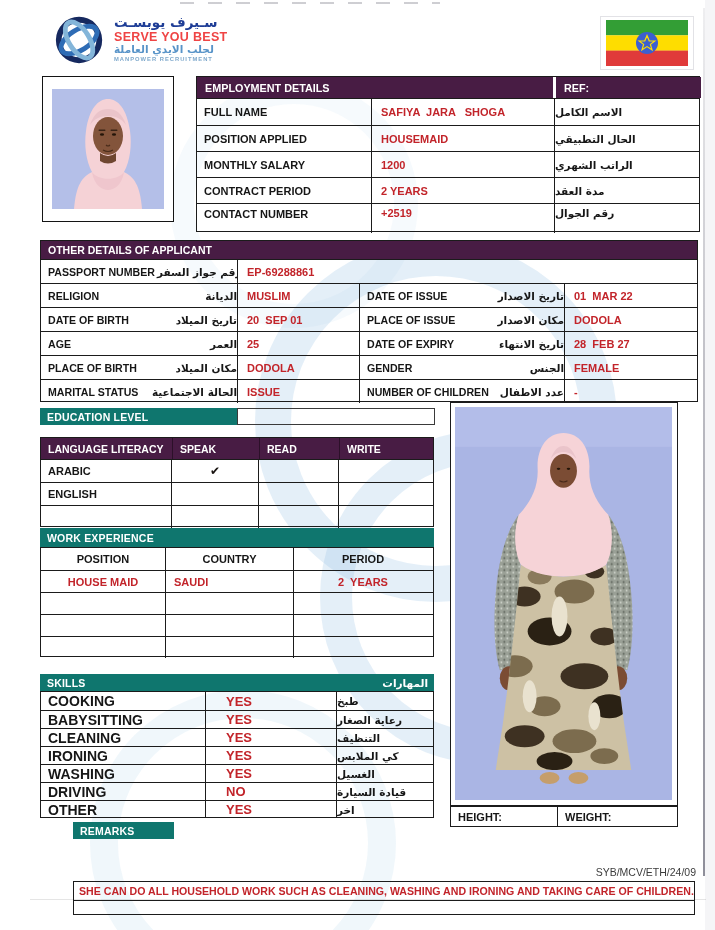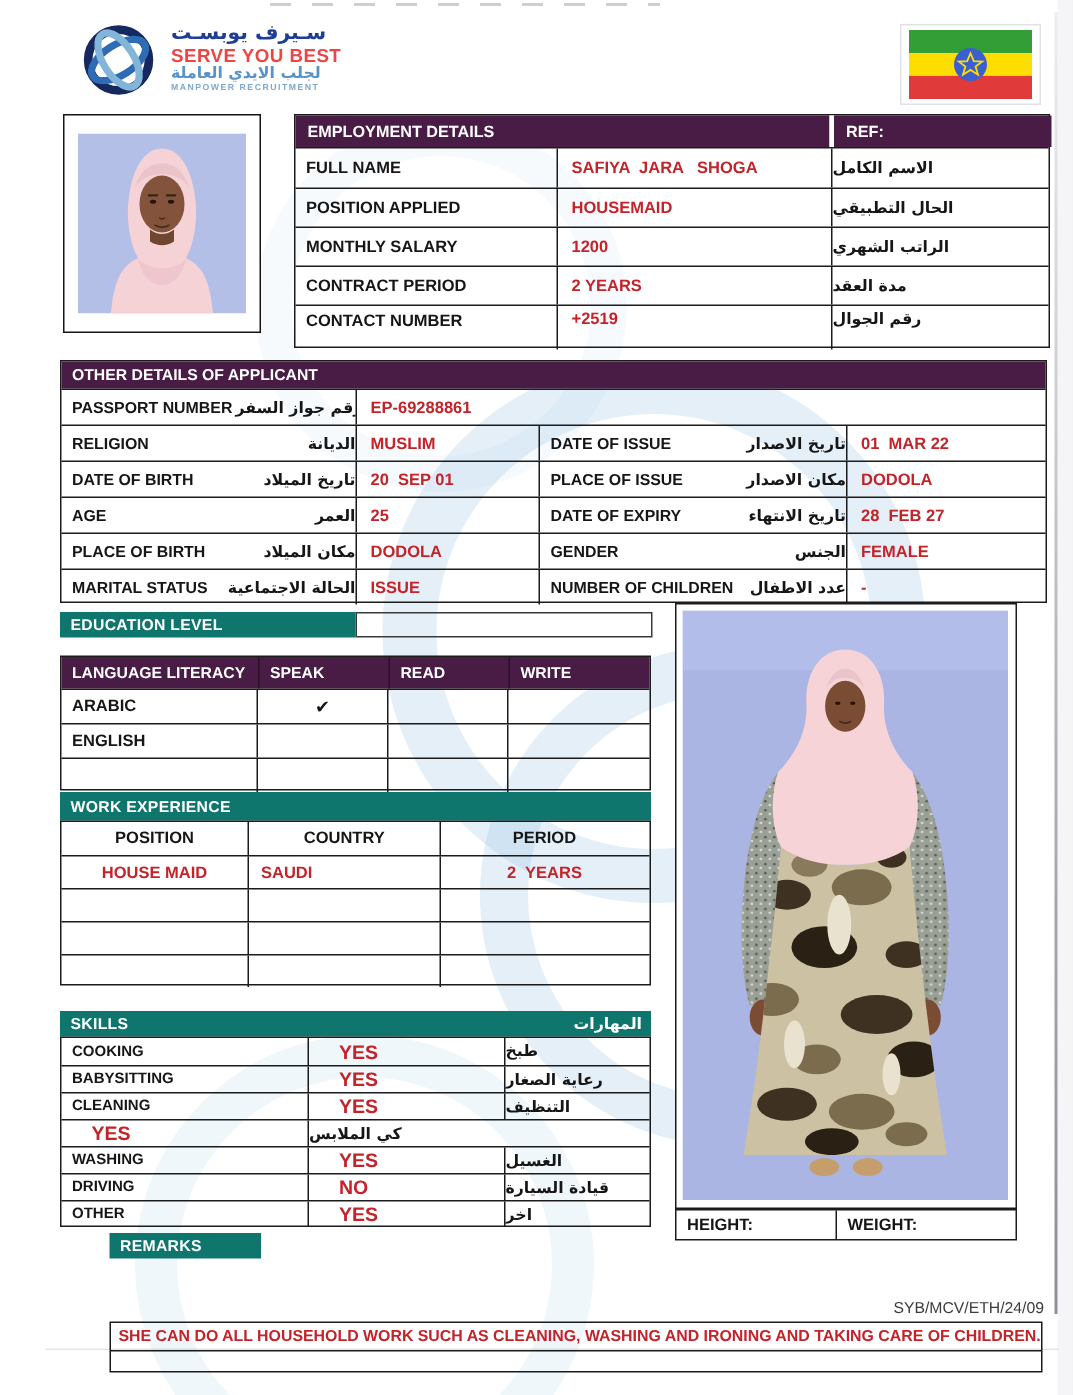--- a/index.html
+++ b/index.html
@@ -80,21 +80,21 @@
   #work-tbl{left:40px;top:547px;width:394px;height:110px;}
   .work-row{grid-template-columns:125px 128px 138px;height:22px;}
   .wth{font-weight:bold;font-size:11px;justify-content:center;padding-left:0;}
 
   
   #skills-band{left:40px;top:674px;width:394px;height:17px;display:flex;justify-content:space-between;padding-right:6px;}
   #skills-band .arr{font-family:"DejaVu Sans",sans-serif;font-size:10.5px;direction:rtl;}
   #skills-tbl{left:40px;top:691px;width:394px;height:127px;}
   .skill-row{grid-template-columns:165px 131px 95px;height:18px;}
   .skill-row .val{padding-left:20px;font-size:13px;}
-  .skill-row .lab{font-size:10px;}
+  .skill-row .lab{font-size:14px;}
 
   
   #portrait-box{position:absolute;left:42px;top:76px;width:132px;height:146px;border:1.8px solid #141414;
                 background:#fff;box-sizing:border-box;}
   #portrait-box svg{position:absolute;left:9px;top:12px;}
   #body-photo{position:absolute;left:450px;top:402px;width:228px;height:404px;border:1.6px solid #1b1b1b;
               background:#fff;box-sizing:border-box;}
   #body-photo svg{position:absolute;left:4px;top:4px;}
   #hw-row{left:450px;top:806px;width:228px;height:21px;border:1.6px solid #1b1b1b;}
   .hw{grid-template-columns:107px 117px;height:100%;}
@@ -351,20 +351,21 @@
       <div class="cell lab bR">BABYSITTING</div>
       <div class="cell val bR">YES</div>
       <div class="cell ar">رعاية الصغار</div>
     </div>
     <div class="row skill-row">
       <div class="cell lab bR">CLEANING</div>
       <div class="cell val bR">YES</div>
       <div class="cell ar">التنظيف</div>
     </div>
     <div class="row skill-row">
+      <div class="cell lab bR">IRONING</div>
       <div class="cell val bR">YES</div>
       <div class="cell ar">كي الملابس</div>
     </div>
     <div class="row skill-row">
       <div class="cell lab bR">WASHING</div>
       <div class="cell val bR">YES</div>
       <div class="cell ar">الغسيل</div>
     </div>
     <div class="row skill-row">
       <div class="cell lab bR">DRIVING</div>

